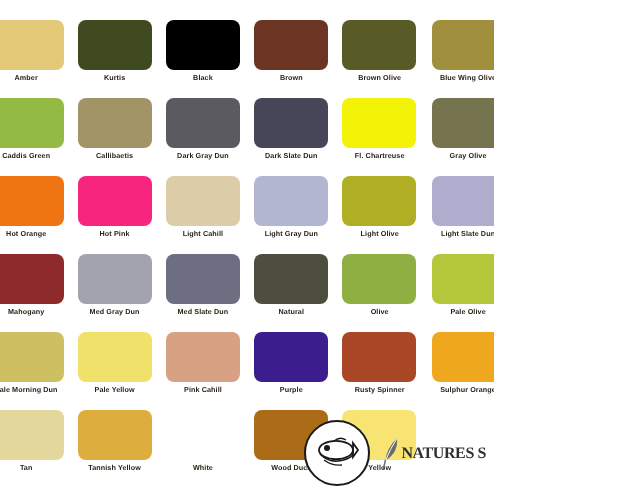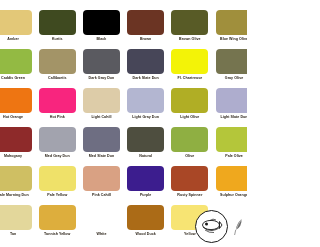--- a/index.html
+++ b/index.html
@@ -242,14 +242,15 @@
       <path d="M6 16 q4 3 9 2.5" fill="none" stroke="#1a1a1a" stroke-width="0.7"></path>
       <path d="M11 6.5 q3 -2.5 6 -0.5" fill="none" stroke="#1a1a1a" stroke-width="0.7"></path>
     </svg>
   </div>
   <div id="brand-wordmark">
     <svg id="brand-feather" width="9" height="18" viewBox="0 0 9 18" aria-hidden="true">
       <path d="M7.5 1 q-5 5 -5.8 11 q2.8 -1.2 4.6 -4.2 q1.6 -3.2 1.2 -6.8 Z" fill="#6b6b6b"></path>
       <path d="M7.4 1.4 q-3.6 5.4 -5.4 10.4" fill="none" stroke="#ffffff" stroke-width="0.5"></path>
       <path d="M1.7 12 L0.6 17" fill="none" stroke="#6b6b6b" stroke-width="0.7"></path>
     </svg>
+    <span id="brand-name">NATURES S</span>
   </div>
 </div>
 
 </body></html>

